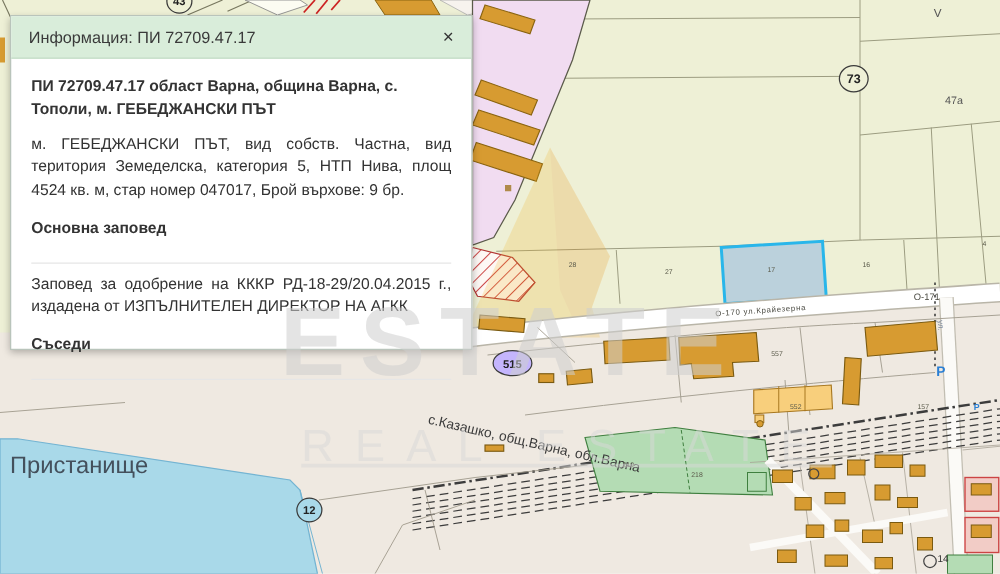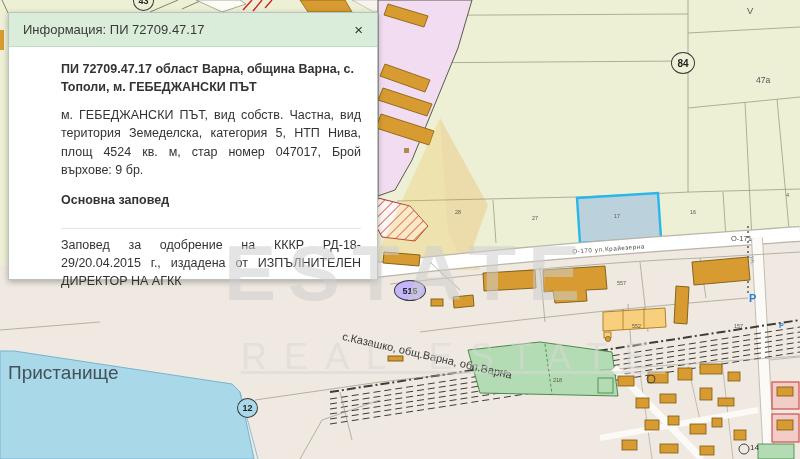--- a/index.html
+++ b/index.html
@@ -16,21 +16,21 @@
         display:flex;align-items:center;justify-content:center;
         font-size:10px;color:#222;font-weight:bold;}
   
   #panel{position:absolute;left:8px;top:12px;width:370px;height:268px;background:#fff;
          border:1px solid #b9c4bb;box-shadow:0 2px 6px rgba(0,0,0,.28);z-index:30;
          color:#333;}
   #panel-header{height:34px;background:#d9edda;border-bottom:1px solid #c3dcc6;
                 display:flex;align-items:center;padding:0 12px 0 14px;}
   #panel-header .htitle{font-size:13px;color:#3a3a3a;flex:1;}
   #panel-close{font-size:15px;color:#333;cursor:pointer;padding:0 2px;line-height:1;}
-  #panel-body{padding:13px 16px 0 16px;font-size:12.5px;line-height:1.45;margin-left:36px;}
+  #panel-body{padding:13px 16px 0 16px;font-size:12.5px;line-height:1.45;}
   .ptitle{font-weight:bold;font-size:12.5px;line-height:1.45;}
   .plink{color:#2a9d8f;margin-top:9px;font-size:12.5px;cursor:pointer;}
   .ppara{margin-top:10px;text-align:justify;}
   .phead{margin-top:12px;font-weight:bold;padding-bottom:19px;border-bottom:1px solid #e6e6e6;}
   .ppara2{margin-top:7px;text-align:justify;}
   
   #wm1{position:absolute;left:224px;top:228px;font-size:78px;font-weight:bold;
        letter-spacing:12px;color:rgba(205,205,205,.55);z-index:40;pointer-events:none;}
   #wm2{position:absolute;left:241px;top:336px;font-size:36px;letter-spacing:17px;
        color:rgba(215,215,215,.5);z-index:40;pointer-events:none;text-decoration:underline;}
@@ -203,21 +203,21 @@
 
   <div class="maplabel" style="left:344px;top:330px;font-size:11px;color:#3a3a3a;transform:rotate(13deg);transform-origin:left top;z-index:2">с.Казашко, общ.Варна, обл.Варна</div>
 
   <div class="maplabel" style="left:572px;top:248px;font-size:10px;color:#4a4a42;transform:rotate(-4deg) scale(.62);transform-origin:left top;z-index:2;letter-spacing:1px">О-170  ул.Крайезерна</div>
 
   <div class="maplabel" style="left:731px;top:234px;font-size:10px;color:#4a4a42;transform:scale(.75);transform-origin:left top;z-index:2">О-171</div>
 
   <div class="maplabel" style="left:756px;top:256px;font-size:9px;color:#7a8aa0;transform:rotate(88deg) scale(.7);transform-origin:left top;z-index:2">ул.</div>
 
   <div class="circ" style="left:394px;top:280px;width:32px;height:21px;background:#c4b5fd;z-index:2;font-size:9px">515</div>
-  <div class="circ" style="left:671px;top:52px;width:24px;height:22px;background:#eef0d6;z-index:2">84</div>
+  <div class="circ" style="left:671px;top:52px;width:24px;height:22px;background:#eef0d6;z-index:2">73</div>
   <div class="circ" style="left:237px;top:398px;width:21px;height:20px;background:#a9d9e9;z-index:2;font-size:9px">12</div>
   <div class="circ" style="left:133px;top:-9px;width:21px;height:20px;background:#eef0d6;z-index:2;font-size:9px">43</div>
   <div class="maplabel" style="left:750px;top:443px;font-size:10px;color:#333;z-index:2;transform:scale(.8);transform-origin:left top">14</div>
 
   <span class="abs tn" style="left:455px;top:209px;z-index:2">28</span>
   <span class="abs tn" style="left:532px;top:215px;z-index:2">27</span>
   <span class="abs tn" style="left:614px;top:213px;z-index:2">17</span>
   <span class="abs tn" style="left:690px;top:209px;z-index:2">16</span>
   <span class="abs tn" style="left:786px;top:192px;z-index:2">4</span>
   <span class="abs tn" style="left:617px;top:280px;z-index:2">557</span>
@@ -233,19 +233,20 @@
   <div id="panel">
     <div id="panel-header">
       <span class="htitle">Информация: ПИ 72709.47.17</span>
       <span id="panel-close">×</span>
     </div>
     <div id="panel-body">
       <div class="ptitle">ПИ 72709.47.17 област Варна, община Варна, с. Тополи, м. ГЕБЕДЖАНСКИ ПЪТ</div>
       <div class="ppara">м. ГЕБЕДЖАНСКИ ПЪТ, вид собств. Частна, вид територия Земеделска, категория 5, НТП Нива, площ 4524 кв. м, стар номер 047017, Брой върхове: 9 бр.</div>
       <div class="phead">Основна заповед</div>
       <div class="ppara2">Заповед за одобрение на КККР РД-18-29/20.04.2015 г., издадена от ИЗПЪЛНИТЕЛЕН ДИРЕКТОР НА АГКК</div>
+      <div class="phead">Съседи</div>
     </div>
   </div>
 
   <div id="wm1">ESTATE</div>
   <div id="wm2">REAL ESTATE</div>
 
 </div>
 
 </body></html>

